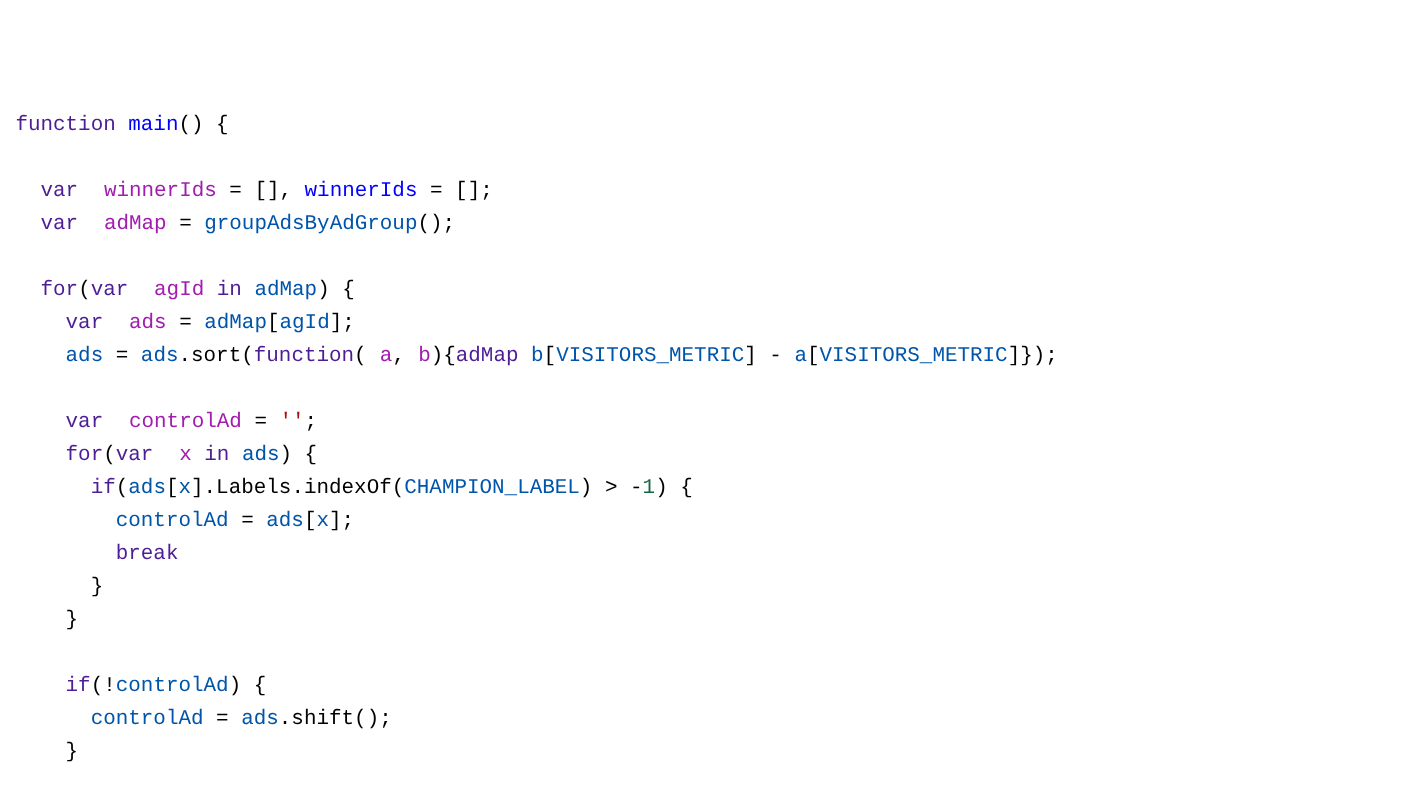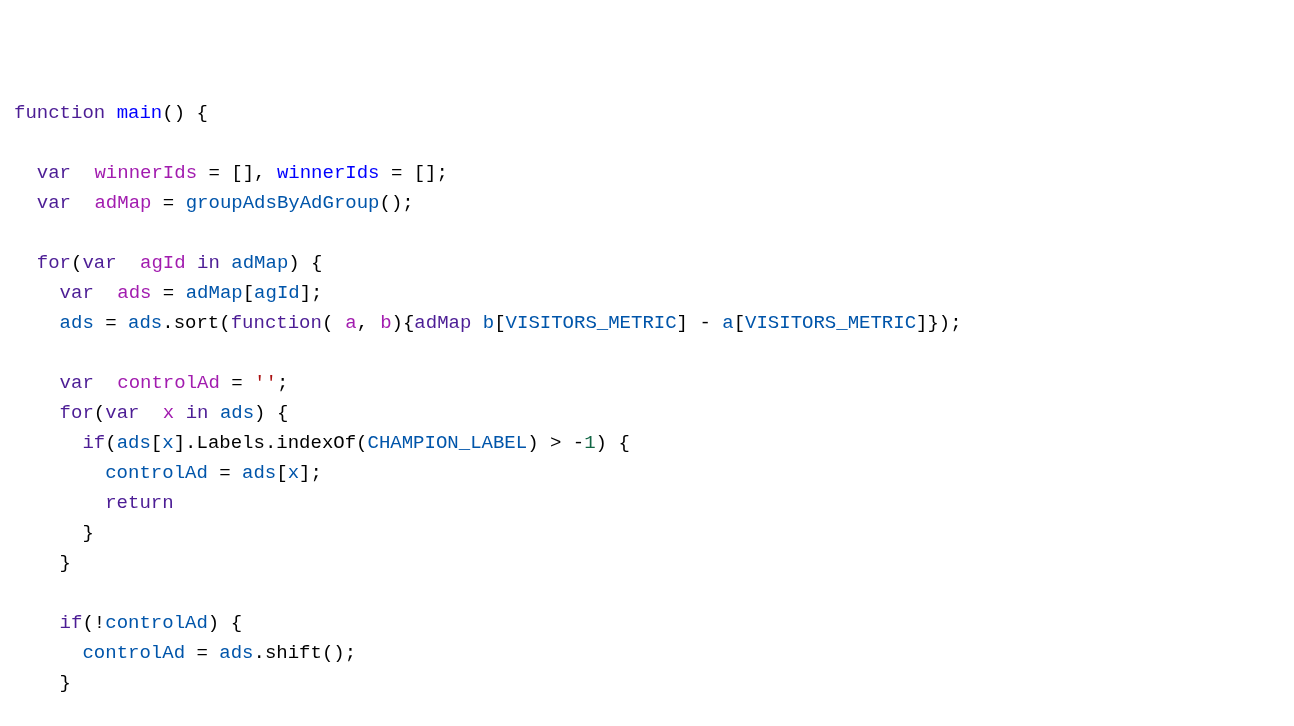--- a/index.html
+++ b/index.html
@@ -29,21 +29,21 @@
   <span class="kw">var</span> <span class="id">adMap</span> = <span class="use">groupAdsByAdGroup</span>();
 
   <span class="kw">for</span>(<span class="kw">var</span> <span class="id">agId</span> <span class="kw">in</span> <span class="use">adMap</span>) {
     <span class="kw">var</span> <span class="id">ads</span> = <span class="use">adMap</span>[<span class="use">agId</span>];
     <span class="use">ads</span> = <span class="use">ads</span>.sort(<span class="kw">function</span>(<span class="id">a</span>,<span class="id">b</span>){<span class="kw">adMap</span> <span class="use">b</span>[<span class="use">VISITORS_METRIC</span>] - <span class="use">a</span>[<span class="use">VISITORS_METRIC</span>]});
 
     <span class="kw">var</span> <span class="id">controlAd</span> = <span class="str">''</span>;
     <span class="kw">for</span>(<span class="kw">var</span> <span class="id">x</span> <span class="kw">in</span> <span class="use">ads</span>) {
       <span class="kw">if</span>(<span class="use">ads</span>[<span class="use">x</span>].Labels.indexOf(<span class="use">CHAMPION_LABEL</span>) &gt; -<span class="num">1</span>) {
         <span class="use">controlAd</span> = <span class="use">ads</span>[<span class="use">x</span>];
-        <span class="kw">return</span>
+        <span class="kw">break</span>
       }
     }
 
     <span class="kw">if</span>(!<span class="use">controlAd</span>) {
       <span class="use">controlAd</span> = <span class="use">ads</span>.shift();
     }
 
       = ;
     (   ) {
         = [];

